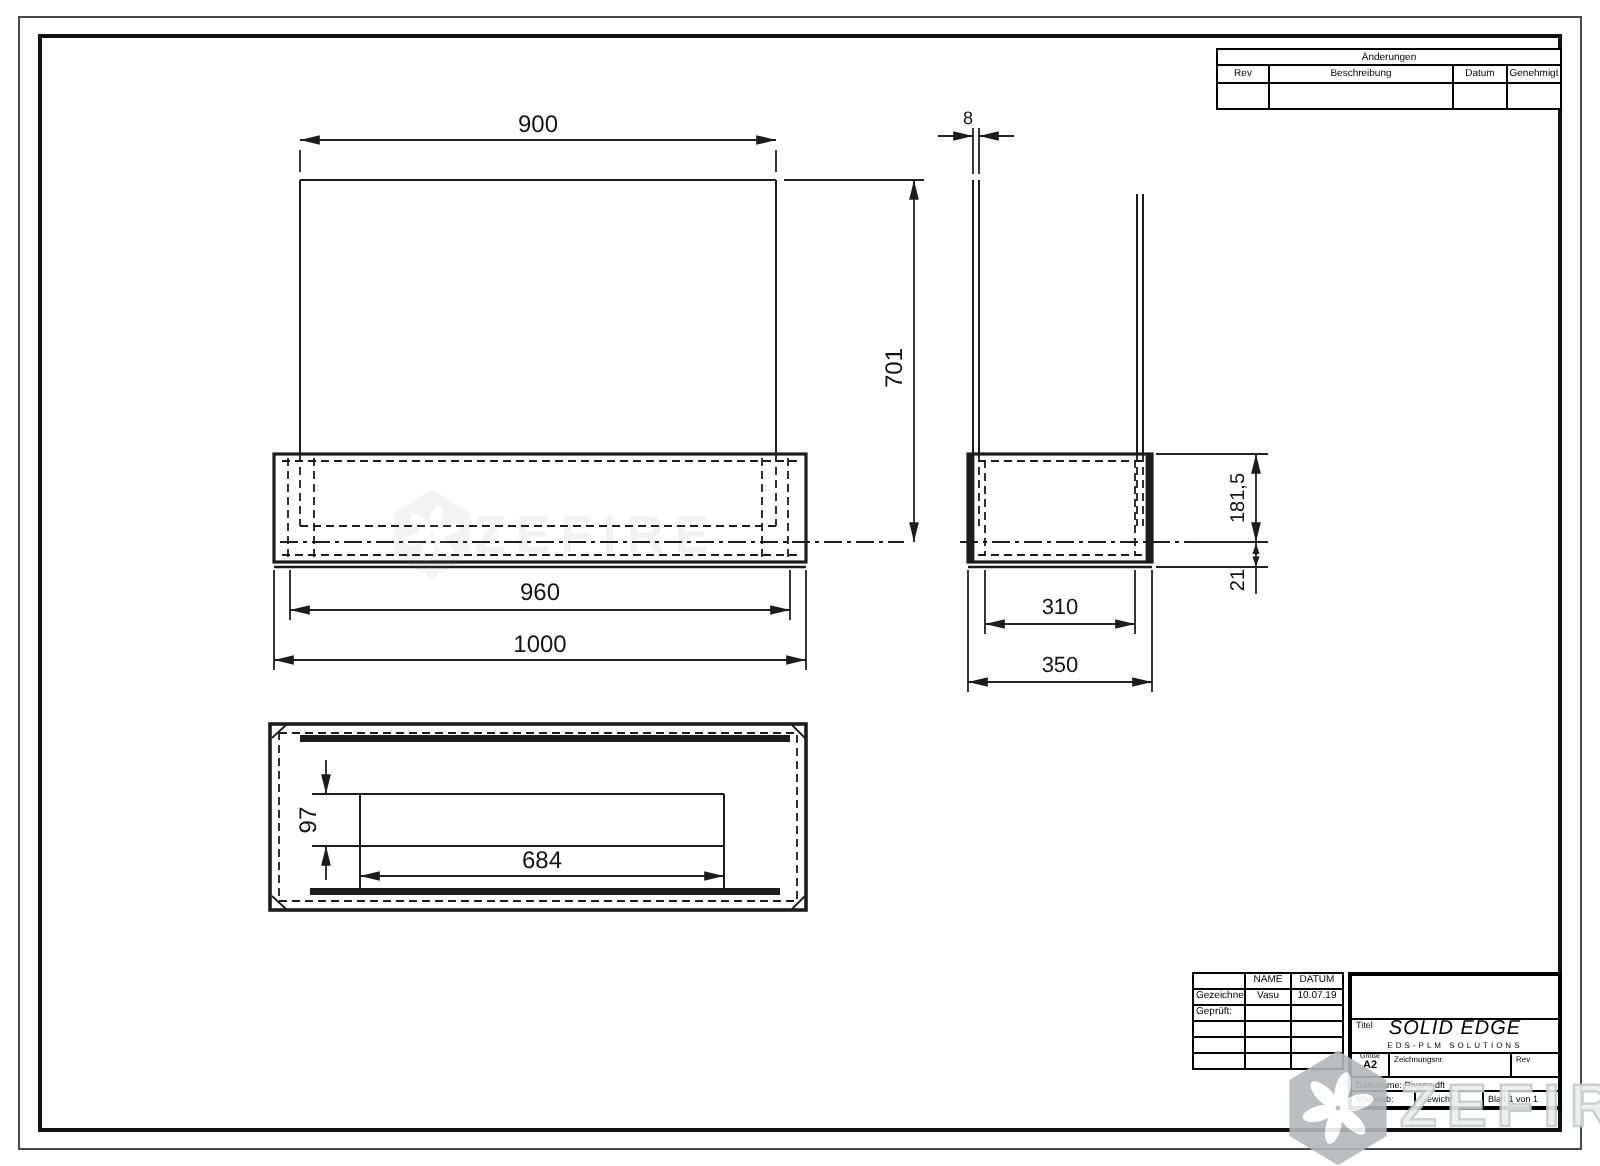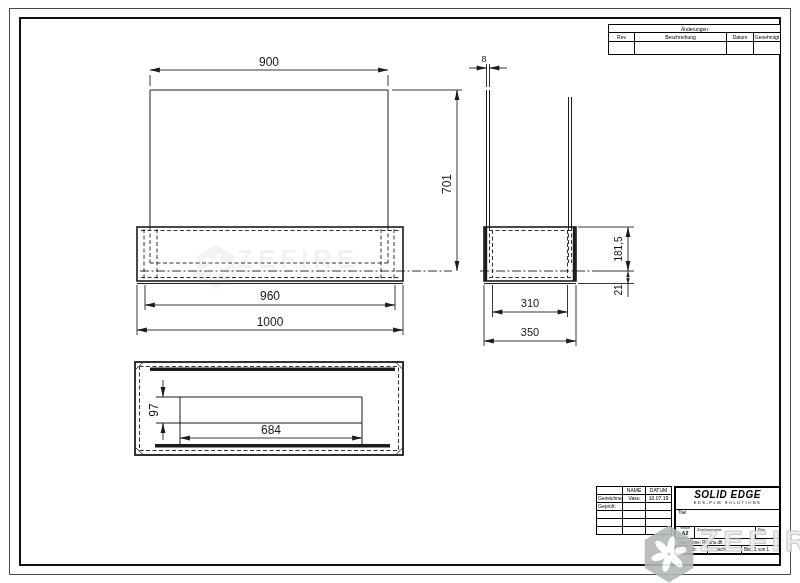--- a/index.html
+++ b/index.html
@@ -23,36 +23,36 @@
   .rt-head .cell{height:9px;line-height:9px;border-bottom:1px solid #000;}
   .rt-empty .cell{height:12px;}
   .w-rev{width:25px;} .w-desc{width:92px;} .w-datum{width:27px;} .w-best{flex:1;}
   .tl-row{display:flex;border-bottom:1px solid #000;height:7px;line-height:6px;}
   .tl-row:last-child{border-bottom:none;}
   .tl-label{width:25px;padding-left:1px;text-align:left;}
   .tl-name{width:23px;border-left:1px solid #000;text-align:center;}
   .tl-datum{flex:1;border-left:1px solid #000;text-align:center;}
   .tb-right{border:2px solid #000;}
   .logo-row{height:19px;border-bottom:1px solid #000;text-align:center;padding-top:2px;}
-  .logo-main{font-style:italic;font-weight:bold;font-size:10px;letter-spacing:0.5px;}
+  .logo-main{font-style:italic;font-weight:normal;font-size:10px;letter-spacing:0.5px;margin-top:20px;}
   .logo-sub{font-size:4px;letter-spacing:1.5px;margin-top:1px;}
   .titel-row{height:17px;border-bottom:1px solid #000;font-size:4.5px;padding:1px 0 0 2px;}
   .num-row{display:flex;height:11px;border-bottom:1px solid #000;}
   .size-cell{width:19px;border-right:1px solid #000;text-align:center;}
   .size-lab{font-size:3.5px;display:block;}
   .size-val{font-size:5.5px;font-weight:bold;display:block;}
   .dwg-cell{flex:1;border-right:1px solid #000;font-size:4px;padding:1px 0 0 2px;}
   .revc-cell{width:23px;font-size:4px;padding:1px 0 0 2px;}
   .file-row{height:7px;line-height:7px;border-bottom:1px solid #000;font-size:4.5px;padding-left:2px;}
   .scale-row{display:flex;height:7px;line-height:7px;font-size:4.5px;}
   .sc1{width:32px;border-right:1px solid #000;padding-left:2px;}
   .sc2{width:34px;border-right:1px solid #000;padding-left:2px;}
   .sc3{flex:1;padding-left:2px;}
   
-  .wm{display:flex;align-items:flex-start;pointer-events:none;}
+  .wm{display:flex;align-items:center;pointer-events:none;}
   .wm-text{font-weight:bold;letter-spacing:5px;color:#eceeee;
            -webkit-text-stroke:1.2px #c6caca;}
   .wm-br{left:642px;top:524px;z-index:30;opacity:0.9;}
   .wm-br .wm-text{font-size:30px;margin-left:4px;}
   .wm-center{left:195px;top:244px;z-index:5;opacity:0.08;}
   .wm-center .wm-text{font-size:26px;color:#666;-webkit-text-stroke:0;}
 </style>
 </head>
 <body>
 

